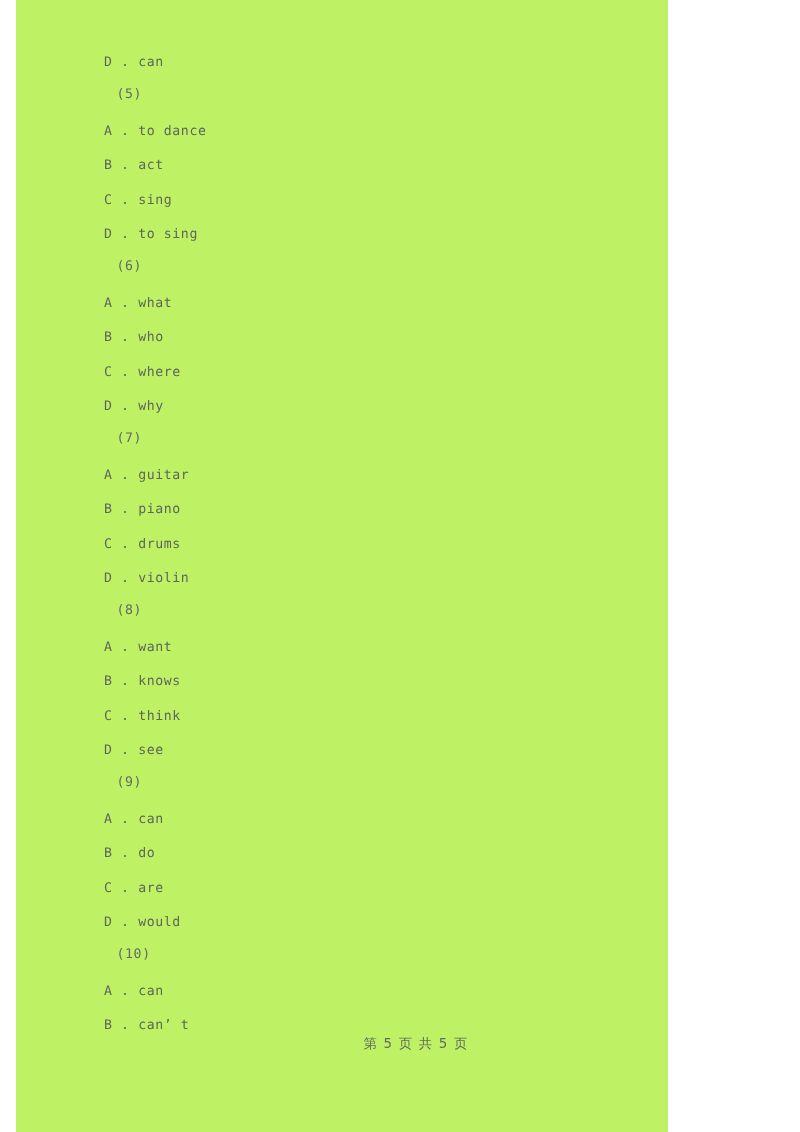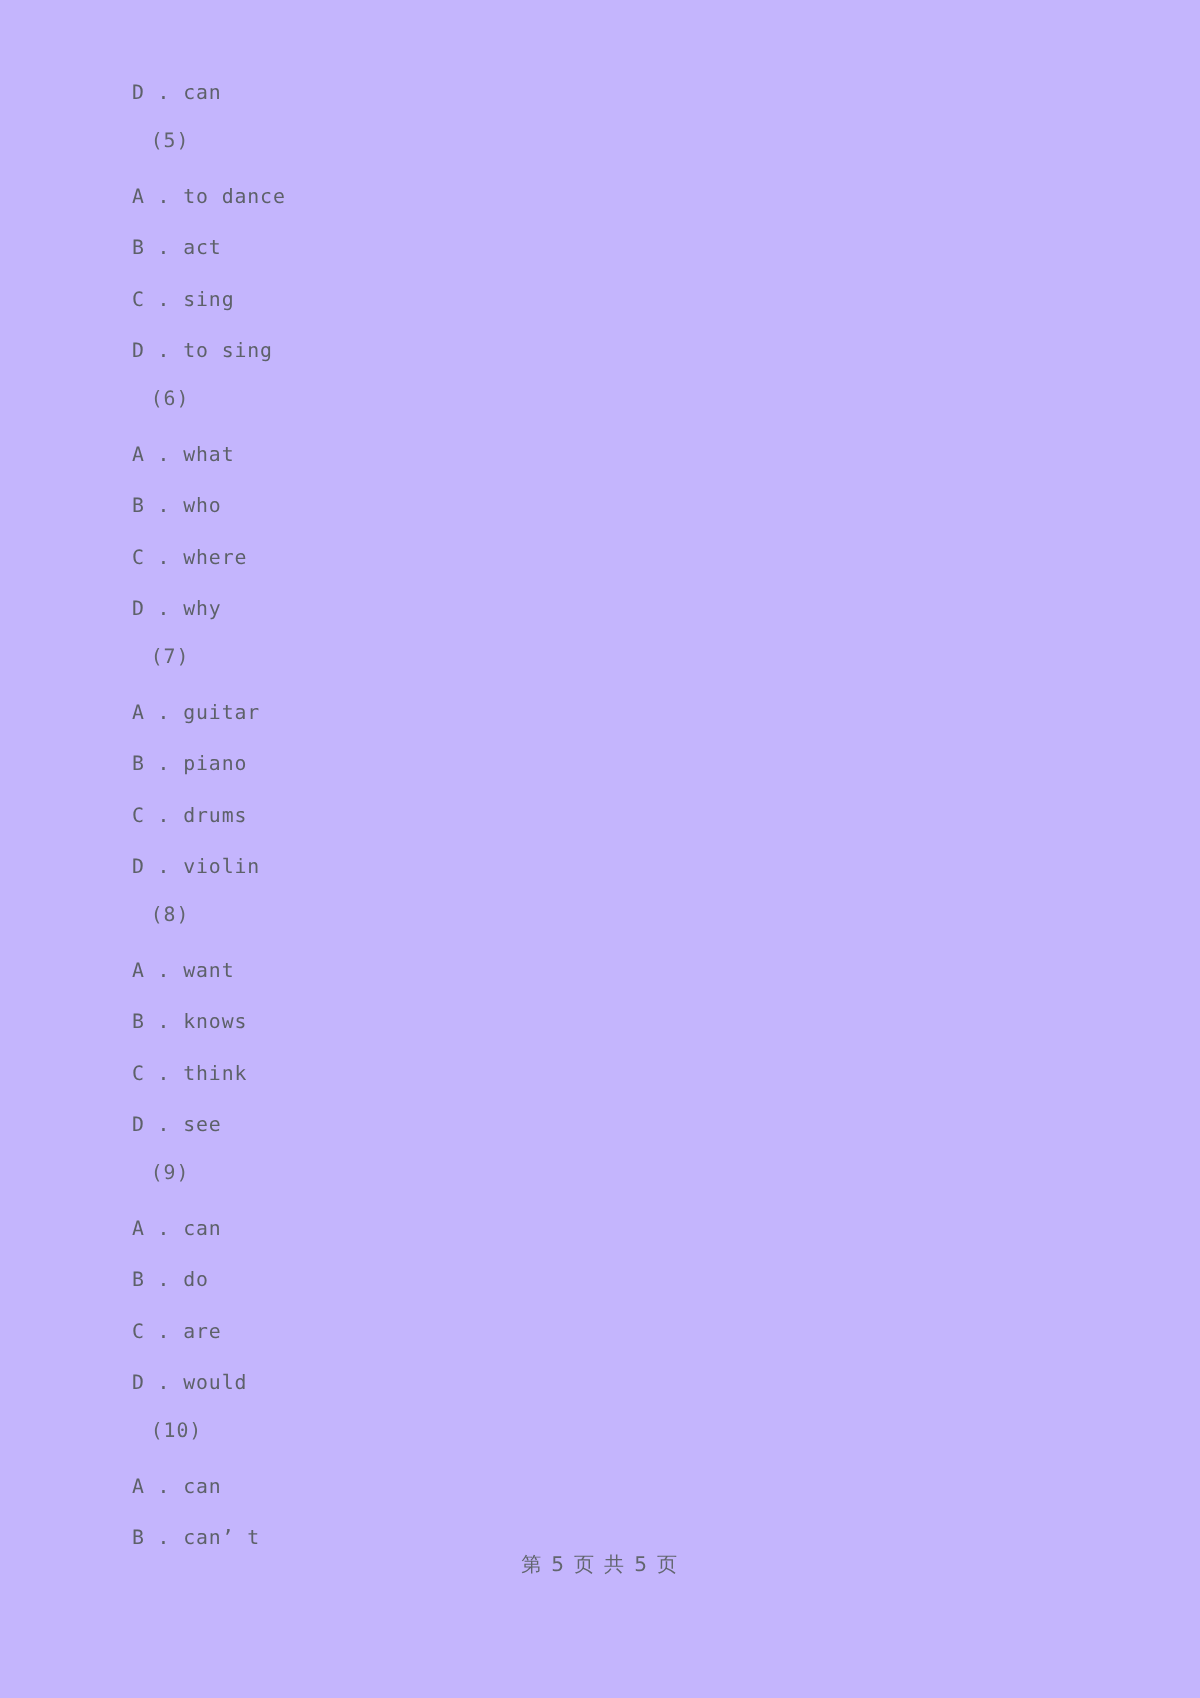--- a/index.html
+++ b/index.html
@@ -10,25 +10,25 @@
   body {
     width: 800px;
     height: 1132px;
     position: relative;
     overflow: hidden;
     font-family: "DejaVu Sans Mono", "Liberation Mono", monospace;
   }
 
   #page {
     position: absolute;
-    left: 0;
+    left: 16px;
     top: 0;
-    width: 800px;
+    width: 652px;
     height: 1132px;
-    background: #c4b5fd;
+    background: #bef264;
   }
 
   
   #content {
     position: absolute;
     left: 0;
     top: 0;
     width: 800px;
   }
 

